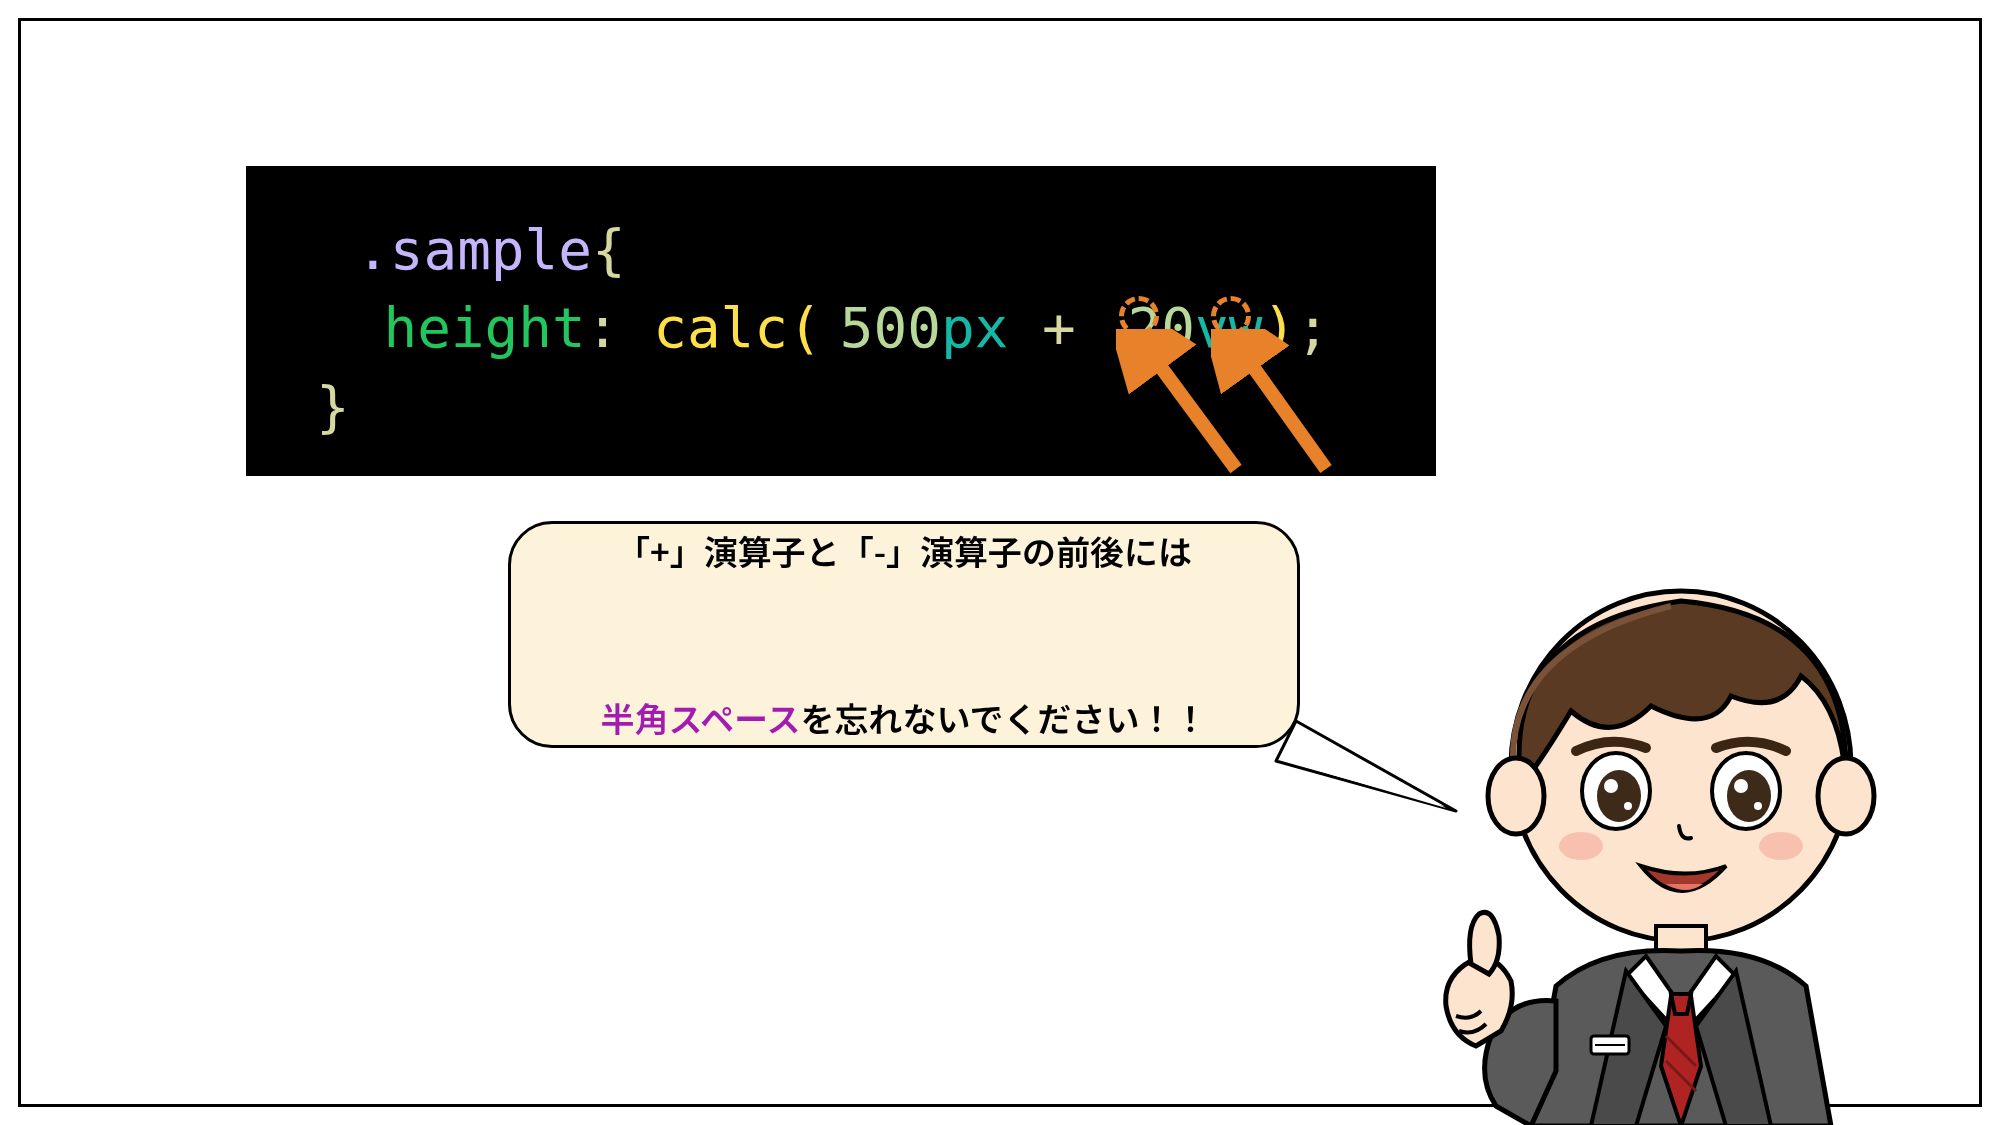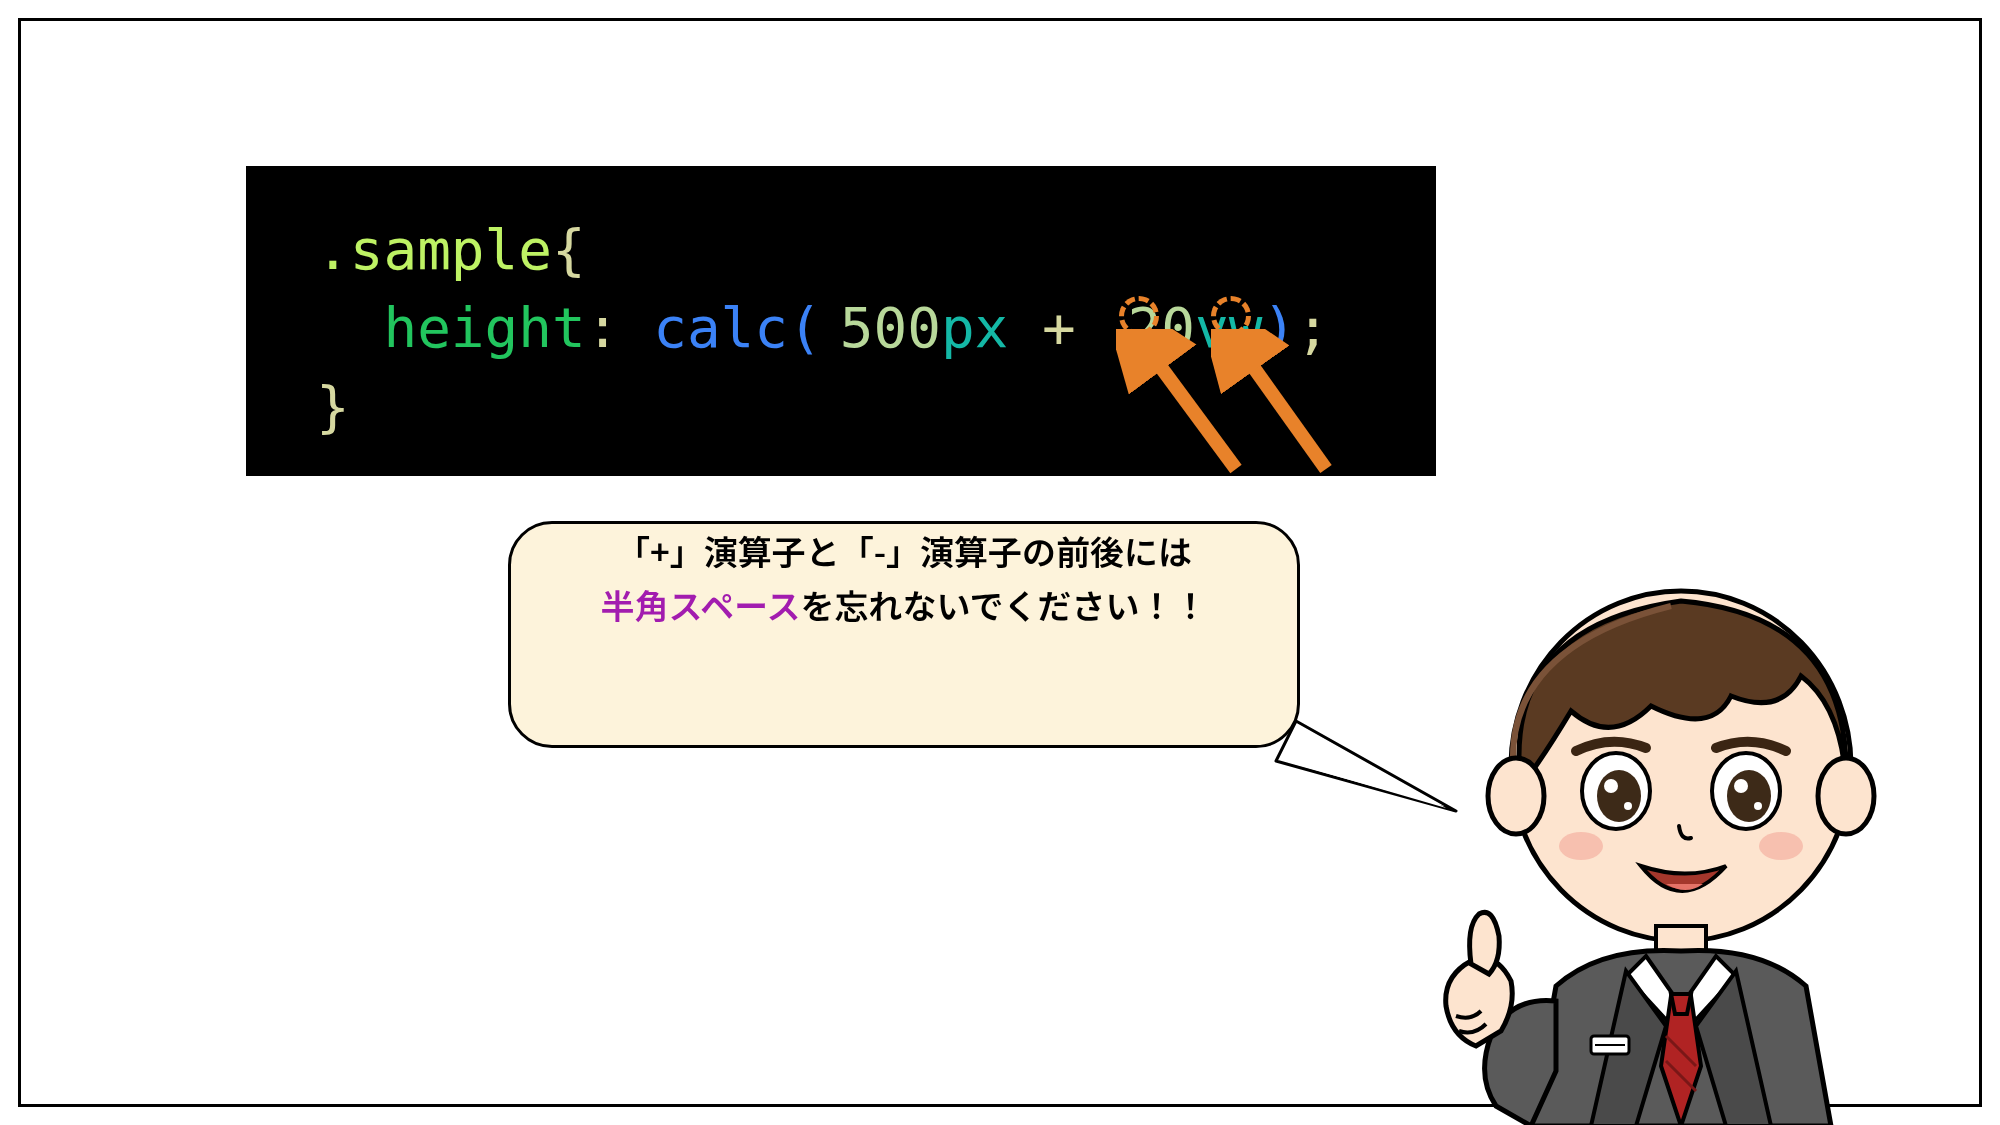--- a/index.html
+++ b/index.html
@@ -25,25 +25,25 @@
       width: 1190px;
       height: 310px;
       background: #000;
       padding: 45px 70px;
       font-family: "SF Mono", Menlo, Monaco, Consolas, monospace;
       font-size: 56px;
       line-height: 1.4;
       color: #d6d8a0;
     }
     .code-line { white-space: pre; }
-    .selector { color: #bef264; }
+    .selector { color: #c4b5fd; margin-left: 40px; }
     .brace { color: #d6d8a0; }
     .property { color: #22c55e; text-align: center; }
     .colon { color: #d6d8a0; }
-    .function { color: #3b82f6; }
+    .function { color: #fde047; }
     .value-num { color: #b8d89a; margin-left: 18px; }
     .value-unit { color: #14b8a6; }
     .operator { color: #d6d8a0; }
     .semicolon { color: #d6d8a0; }
 
     .dashed-circle {
       position: absolute;
       width: 40px;
       height: 40px;
       border: 5px dashed #e8822a;
@@ -63,21 +63,21 @@
       top: 500px;
       left: 487px;
       width: 792px;
       height: 227px;
       background: #fdf3db;
       border: 3px solid #000;
       border-radius: 44px;
       display: flex;
       flex-direction: column;
       align-items: center;
-      justify-content: flex-start;
+      justify-content: space-between;
       font-size: 34px;
       line-height: 1.6;
       font-weight: 600;
       text-align: center;
     }
     .bubble .line2 .red { color: #a21caf; }
     .bubble-tail {
       position: absolute;
       display: block;
     }

